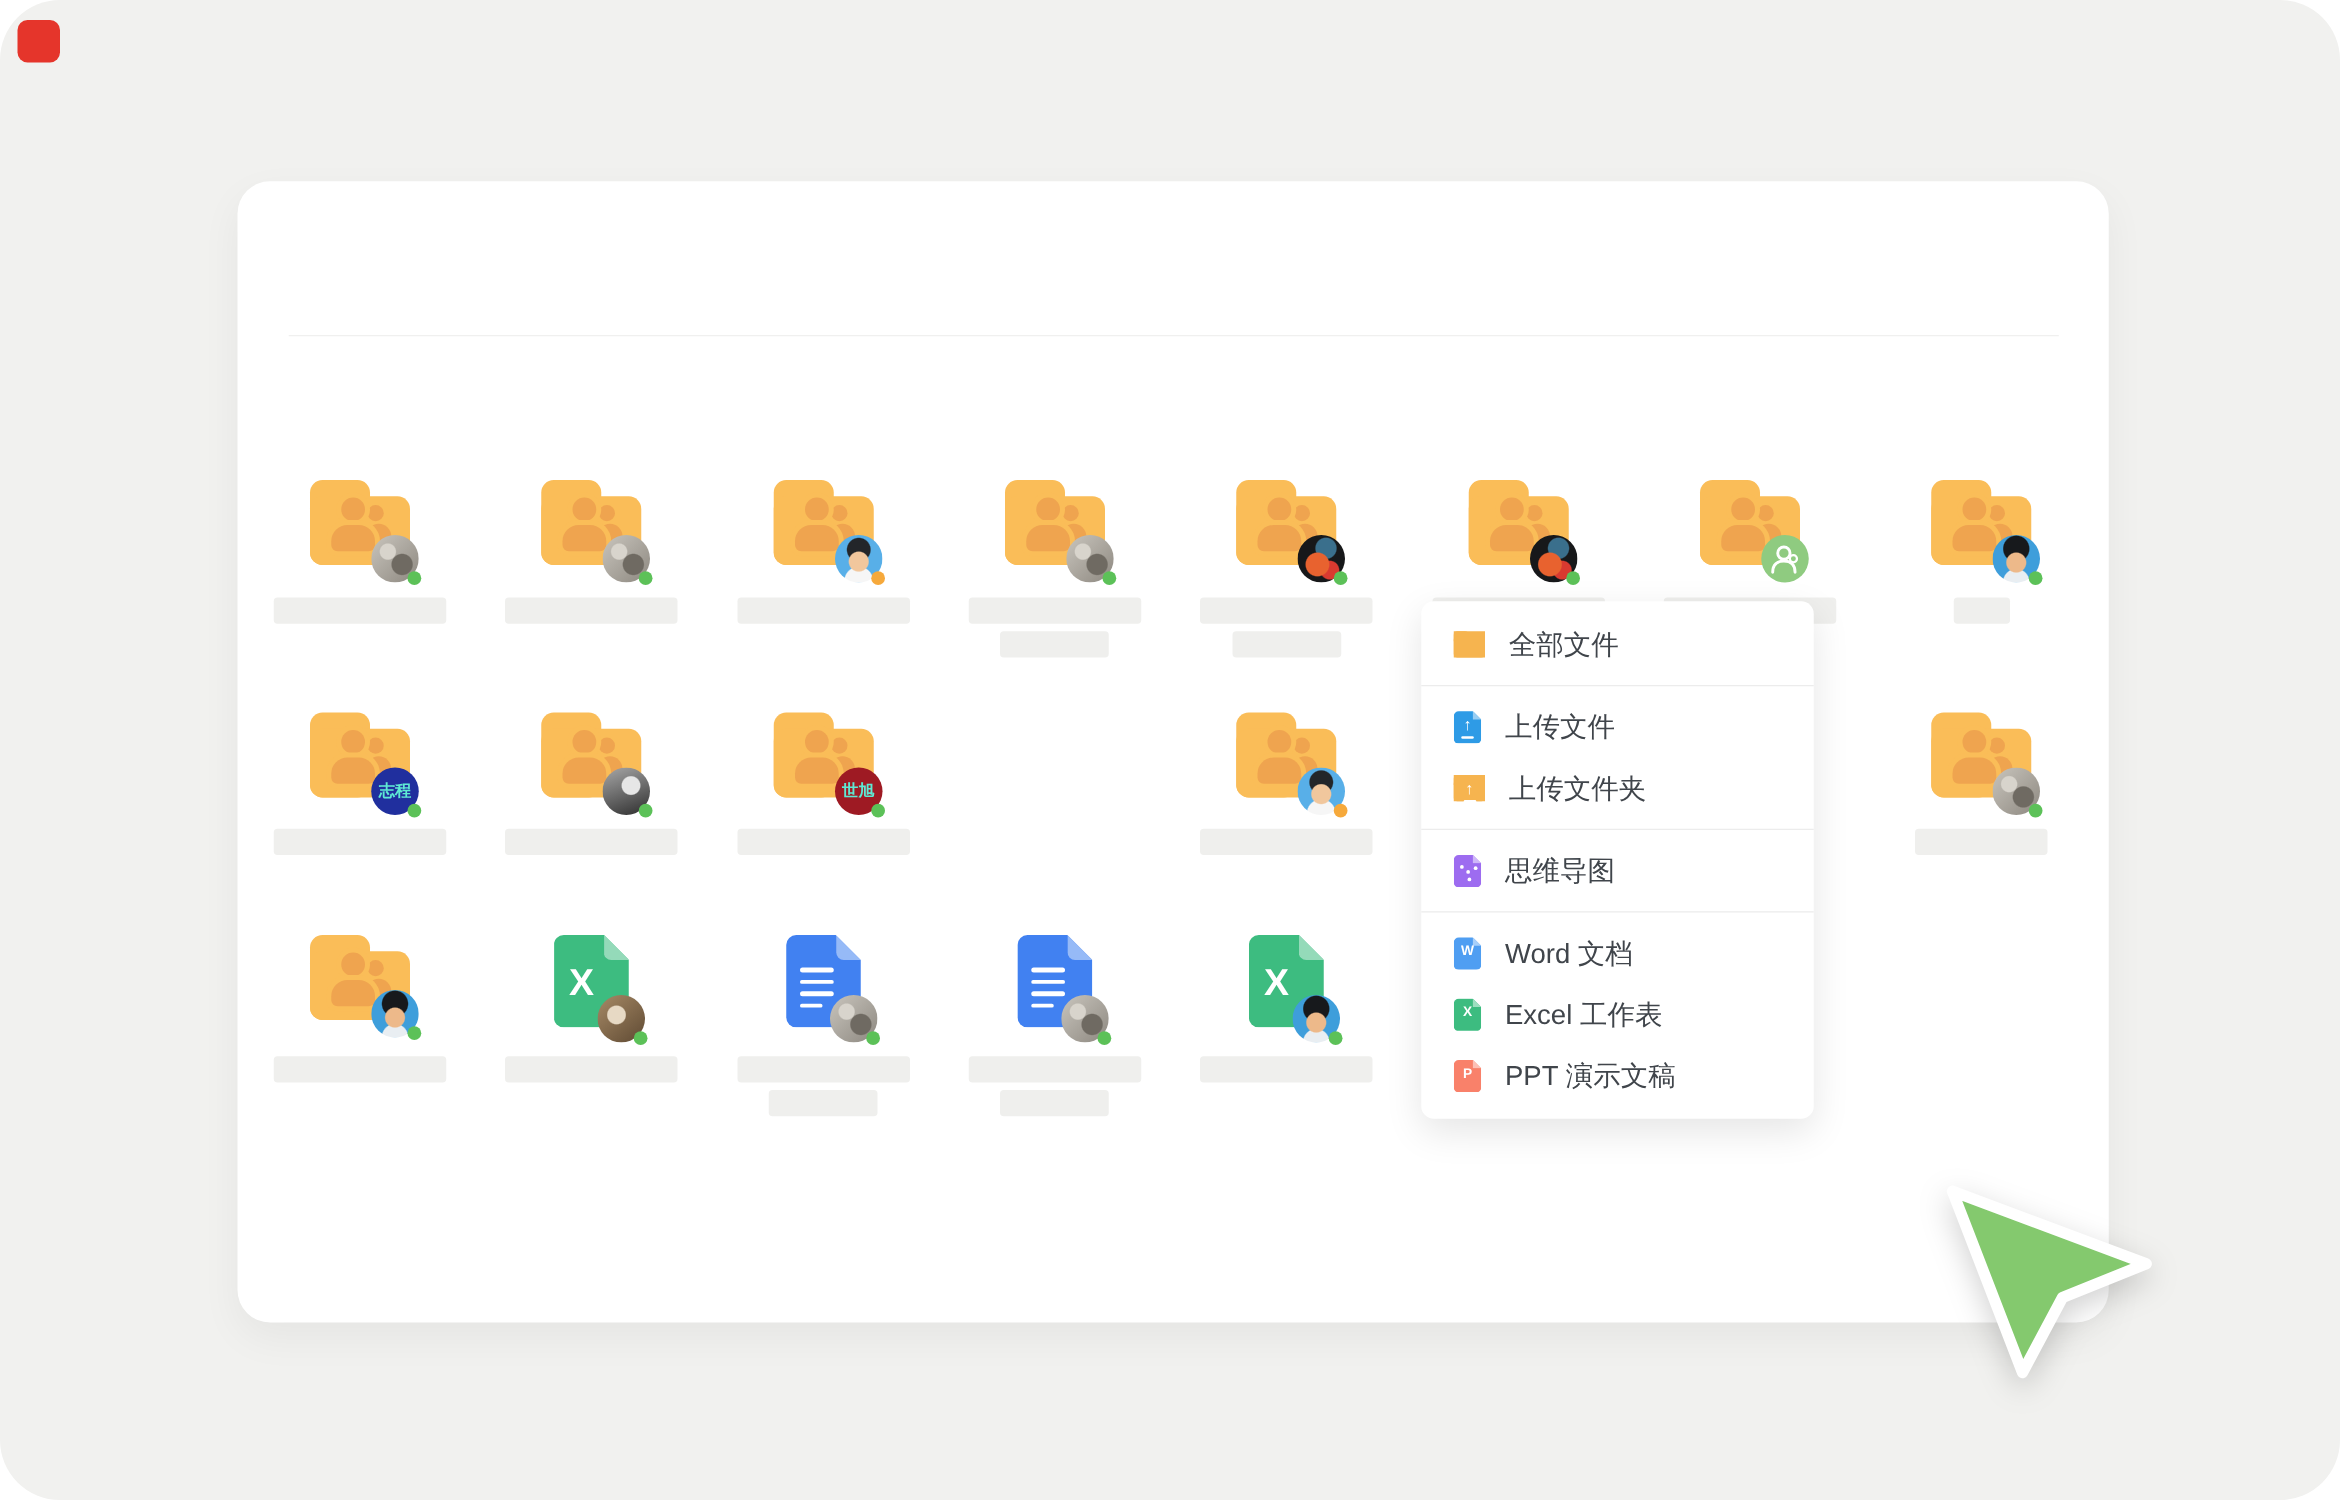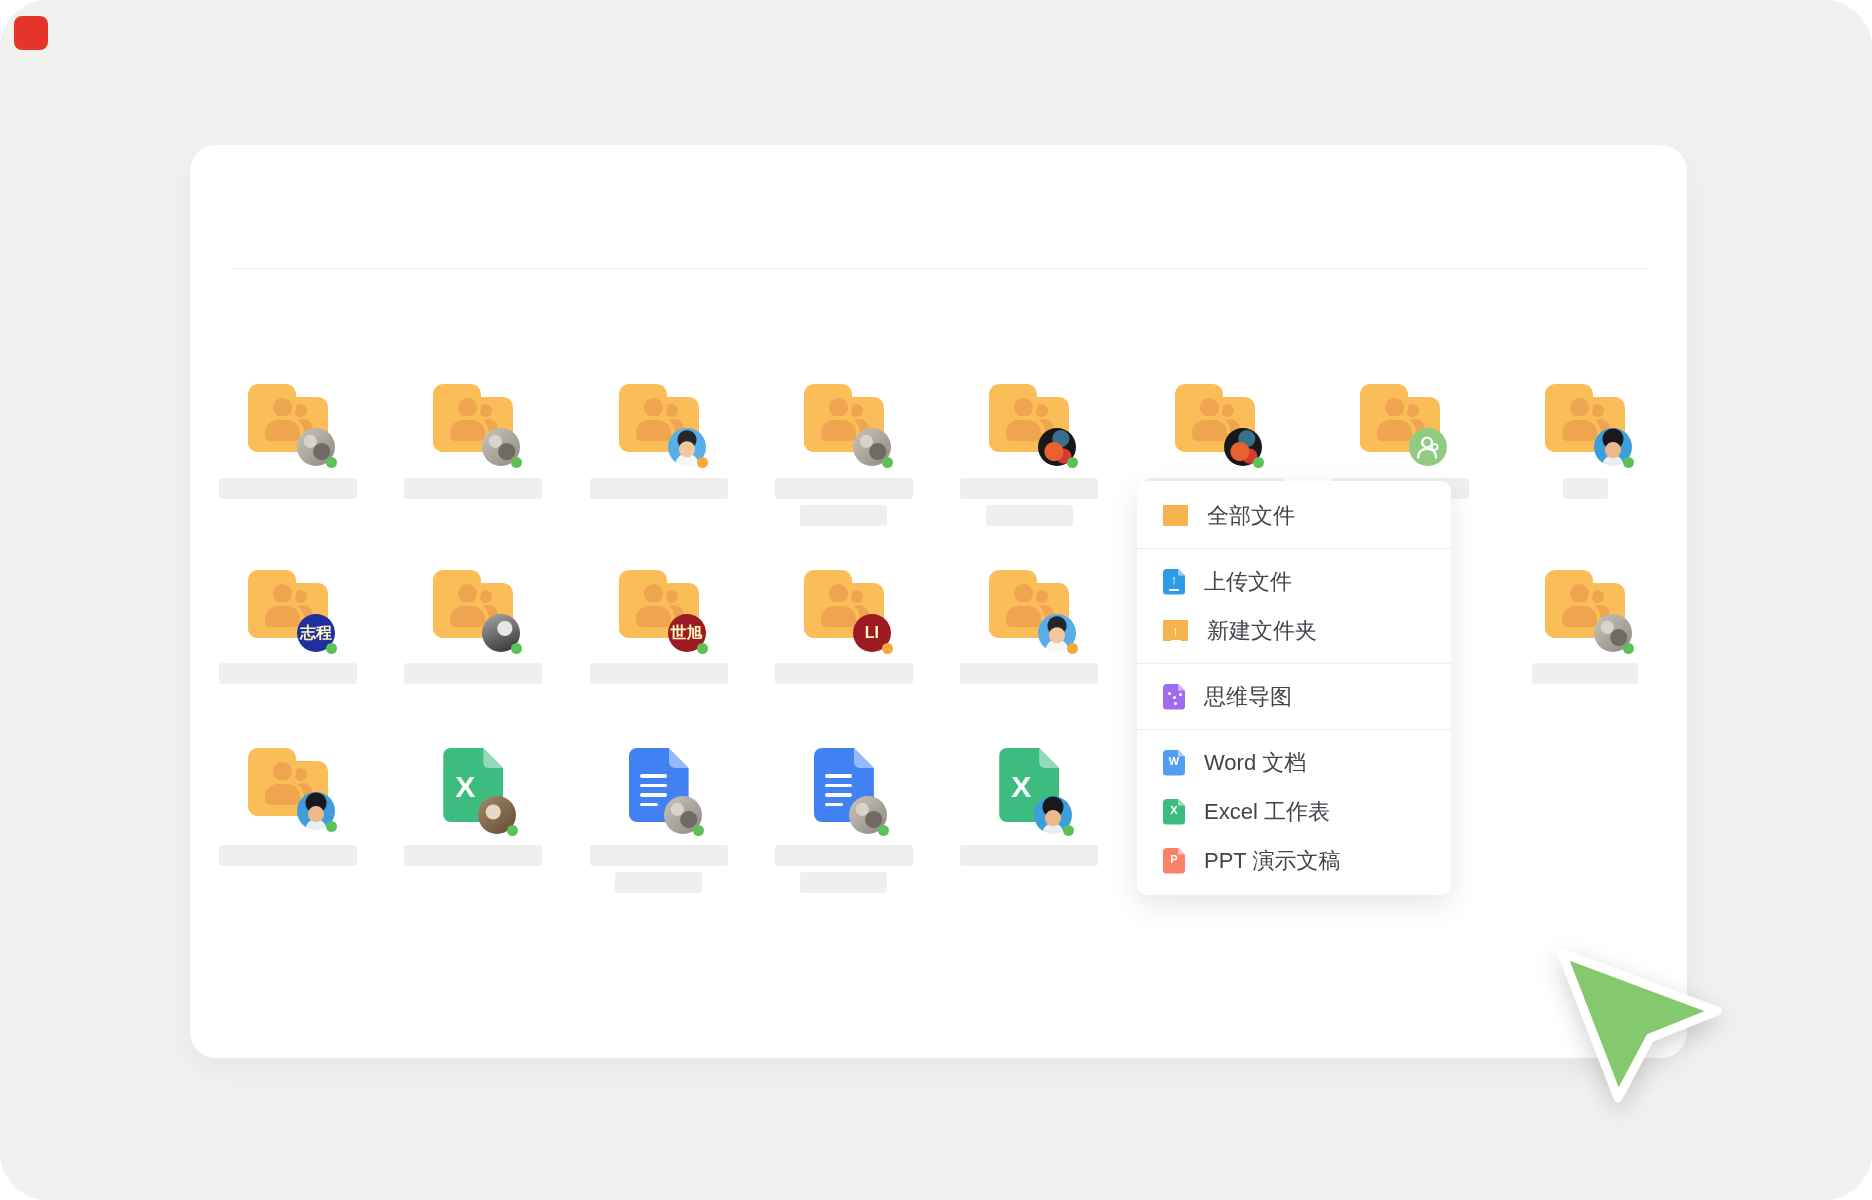--- a/index.html
+++ b/index.html
@@ -87,21 +87,21 @@
       radial-gradient(circle at 50% 31%, #23262a 0 9px, transparent 10px),
       radial-gradient(circle at 50% 97%, #f6f6f6 0 11px, transparent 12px), #58AFE8; }
   .av-boy2-blue { background:
       radial-gradient(circle at 50% 58%, #edb98a 0 7.5px, transparent 8.5px),
       radial-gradient(circle at 50% 29%, #17191c 0 10px, transparent 11px),
       radial-gradient(circle at 50% 99%, #e9eef2 0 10px, transparent 11px), #3E9EDB; }
   .av-fox-dark { background:
       radial-gradient(circle at 42% 62%, #E8622F 0 9px, transparent 10px),
       radial-gradient(circle at 68% 74%, #D93A30 0 7px, transparent 8px),
       radial-gradient(circle at 60% 28%, #3a6f8c 0 8px, transparent 9px), #17181A; }
-  .av-badge { color:#fef9c3; font-size:16px; font-weight:700; letter-spacing:0; }
+  .av-badge { color:#5eead4; font-size:13px; font-weight:700; letter-spacing:0; }
   .av-navy { background:var(--badgeNavy); } .av-red { background:var(--badgeRed); }
   .av-share-green { background:#8FCB80; }
 
   .bar { position:absolute; height:21px; border-radius:3px; background:#efefed; }
 
   
   .menu { position:absolute; left:1137px; top:481px; width:314px; background:#fff;
     border-radius:10px; box-shadow:0 10px 30px rgba(0,0,0,.10); padding:2px 0; }
   .menu-group { padding:8px 0; border-top:1px solid #ececec; }
   .menu-group:first-child { border-top:none; }
@@ -317,34 +317,20 @@
             <div class="pg">
               <div class="p2h"></div>
               <div class="p2b"></div>
               <div class="p1h"></div>
               <div class="p1b"></div>
             </div>
           </div>
           <div class="avatar av-badge av-red" style="left: 78px; top: 44px;">世旭<div class="dot dot-green"></div></div>
           <div class="bar" style="width: 138px; left: 0px; top: 93px;"></div>
         </div>
-        <div class="tile" style="left: 584.9px; top: 425px;">
-          <div class="icon folder">
-            <div class="fA"></div>
-            <div class="fB"></div>
-            <div class="pg">
-              <div class="p2h"></div>
-              <div class="p2b"></div>
-              <div class="p1h"></div>
-              <div class="p1b"></div>
-            </div>
-          </div>
-          <div class="avatar av-badge av-red" style="left: 78px; top: 44px;">LI<div class="dot dot-orange"></div></div>
-          <div class="bar" style="width: 138px; left: 0px; top: 93px;"></div>
-        </div>
         <div class="tile" style="left: 770.2px; top: 425px;">
           <div class="icon folder">
             <div class="fA"></div>
             <div class="fB"></div>
             <div class="pg">
               <div class="p2h"></div>
               <div class="p2b"></div>
               <div class="p1h"></div>
               <div class="p1b"></div>
             </div>
@@ -456,21 +442,21 @@
             <div class="flap"></div>
             <div class="upl">↑</div>
           </div>
           <div class="menu-label">上传文件</div>
         </div>
         <div class="menu-item">
           <div class="mi mi-folder" style="background-color: rgb(246, 180, 79);">
             <div class="body"></div>
             <div class="upl">↑</div>
           </div>
-          <div class="menu-label">新建文件夹</div>
+          <div class="menu-label">上传文件夹</div>
         </div>
       </div>
       <div class="menu-group">
         <div class="menu-item">
           <div class="mi mi-doc" style="background: rgb(157, 108, 240);">
             <div class="flap"></div>
             <div class="nodes"></div>
           </div>
           <div class="menu-label">思维导图</div>
         </div>

